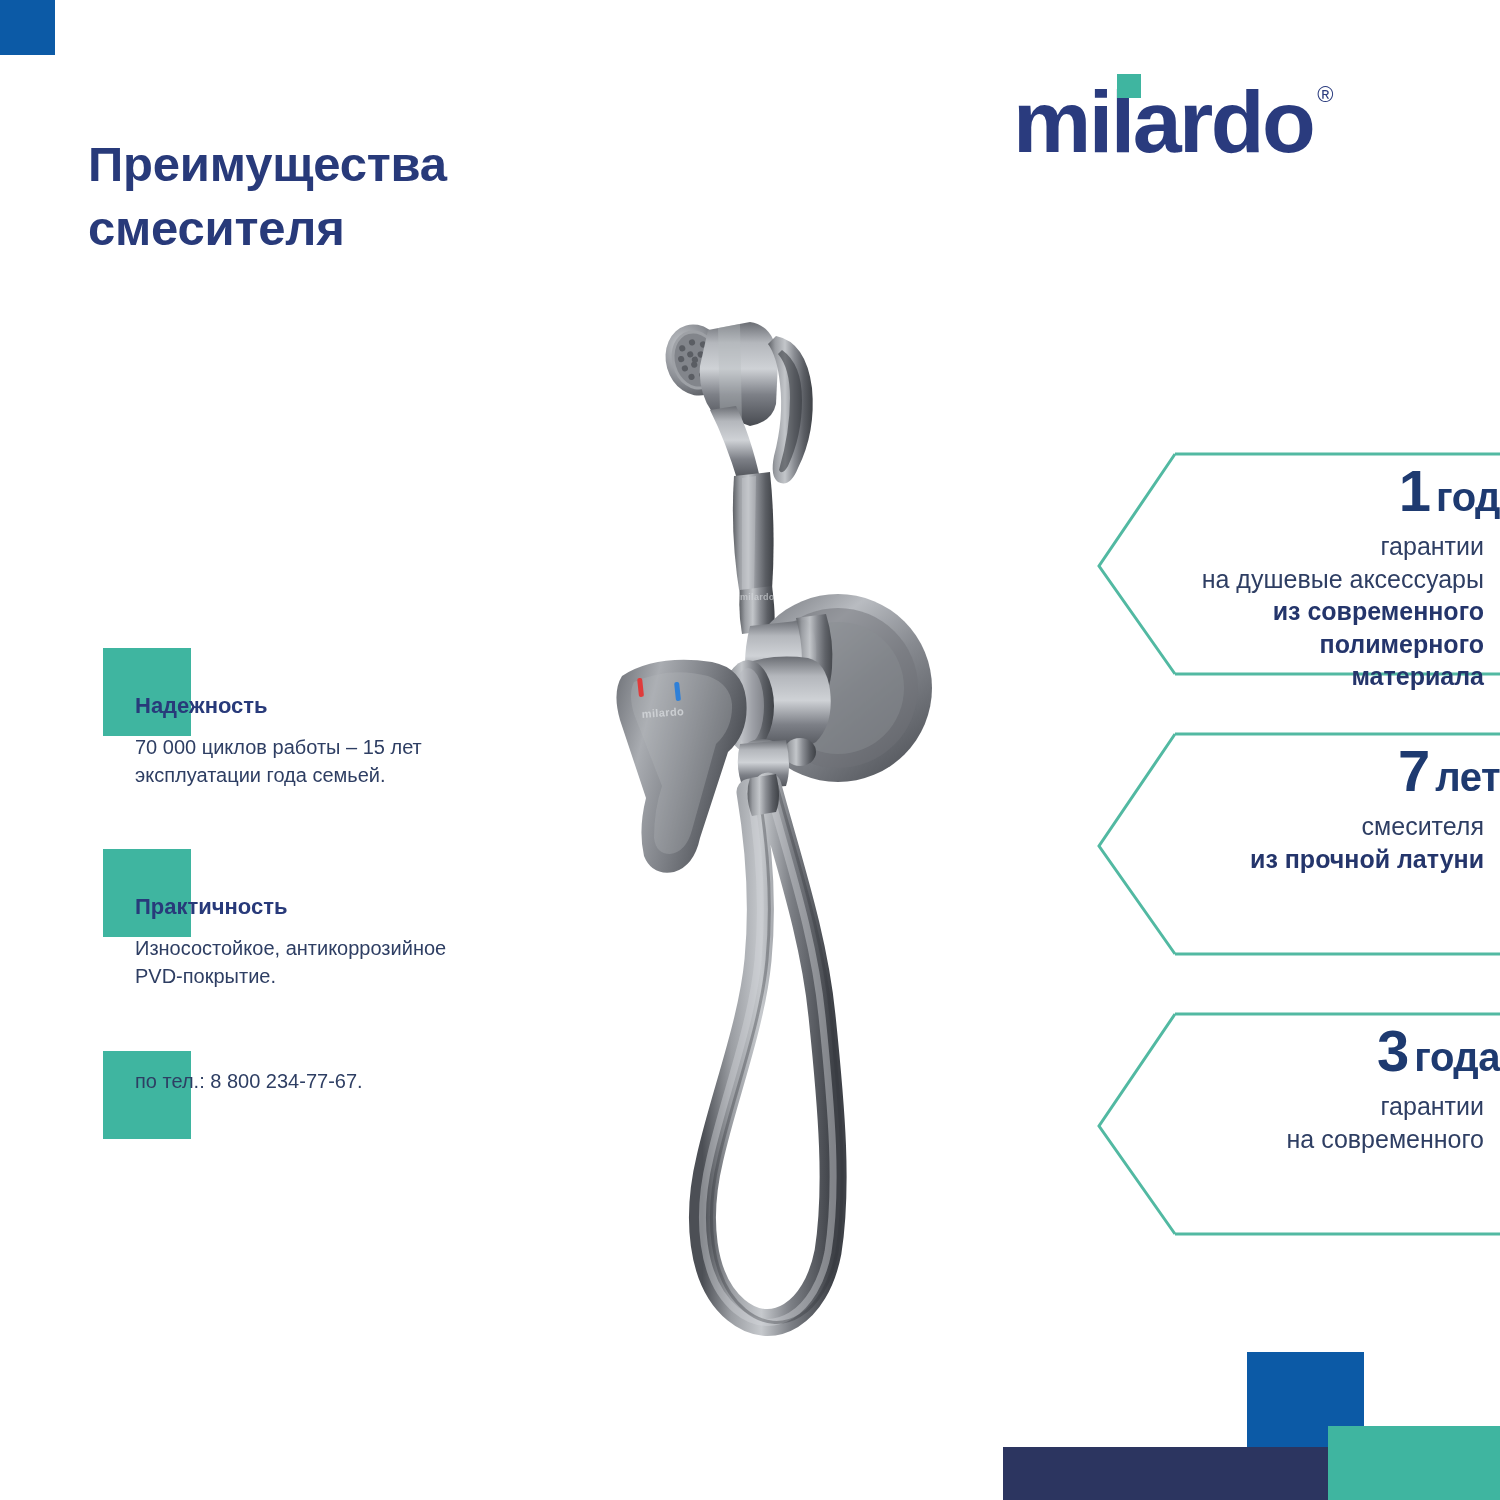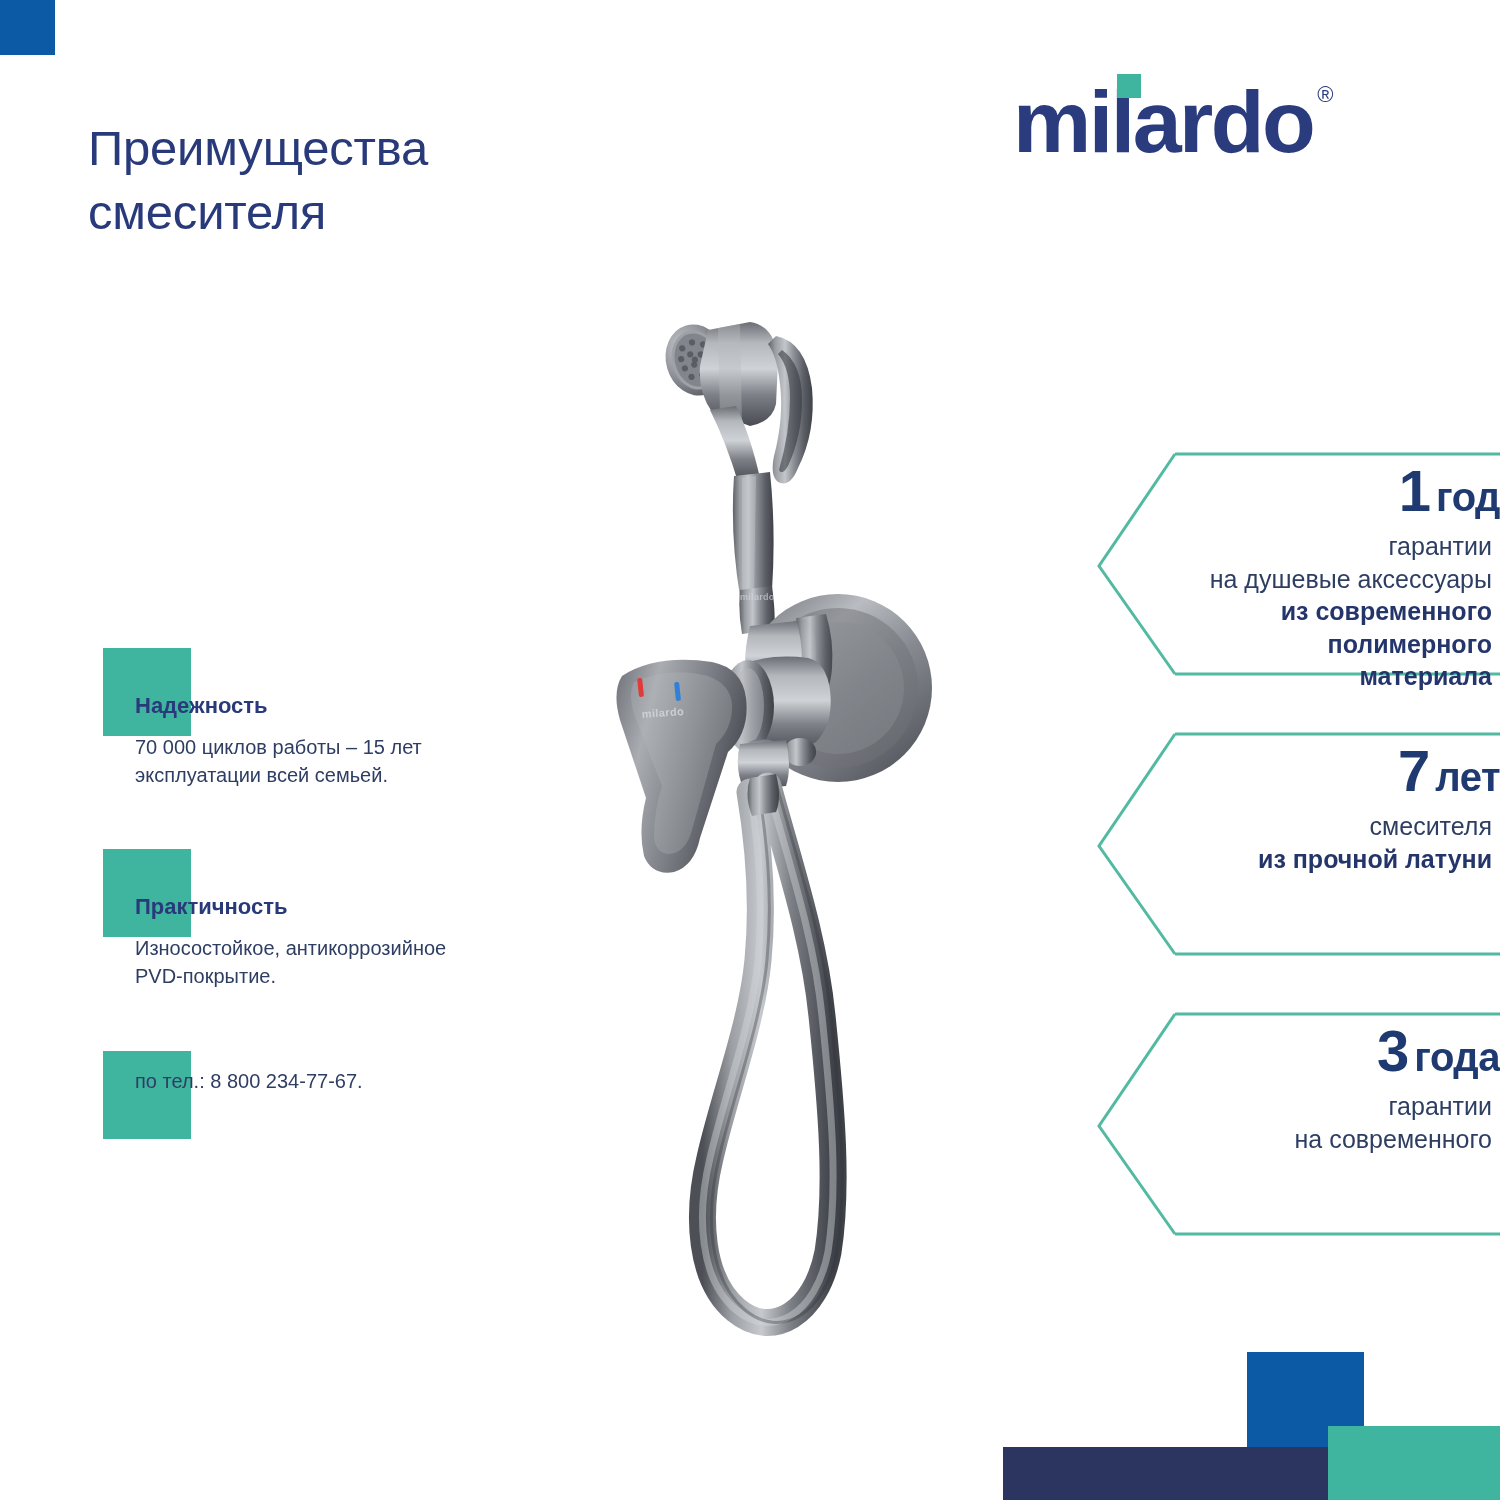--- a/index.html
+++ b/index.html
@@ -27,24 +27,24 @@
     position:absolute;left:1247px;top:1352px;width:117px;height:146px;
     background:#0c5aa6;z-index:1;
   }
   .deco-teal-rect{
     position:absolute;left:1328px;top:1426px;width:172px;height:74px;
     background:#3fb5a0;z-index:3;
   }
 
   
   .headline{
-    position:absolute;left:88px;top:84px;width:560px;
+    position:absolute;left:88px;top:100px;width:560px;
     color:#283a7a;
     font-size:49px;line-height:1.30;
-    font-weight:normal;
+    font-weight:bold;
     letter-spacing:-0.2px;
   }
   .headline .hl-line{display:block;}
 
   
   .logo{
     position:absolute;left:1013px;top:78px;
     display:flex;align-items:flex-start;
   }
   .logo-word{
@@ -104,21 +104,21 @@
   }
   .warranty .wcontent{
     position:absolute;left:94px;top:10px;right:0;
   }
   .w-head{
     margin:0;color:#1e3a70;font-weight:bold;
     line-height:1;white-space:nowrap;
   }
   .w-num{font-size:58px;letter-spacing:-1px;}
   .w-unit{font-size:40px;margin-left:6px;letter-spacing:-0.5px;}
-  .w-lines{margin:10px 8px 0 0;}
+  .w-lines{margin:10px 16px 0 0;}
   .w-line{
     display:block;color:#2e3e63;
     font-size:25px;line-height:1.30;font-weight:normal;
   }
   .w-line.bold{font-weight:bold;color:#24356b;}
 
   
   .product{
     position:absolute;left:600px;top:300px;width:480px;height:1080px;
     z-index:0;
@@ -275,21 +275,21 @@
     </svg>
   </div>
 
   <div class="features">
 
     <div class="feature">
       <div class="feat-sq"></div>
       <h2 class="feat-title">Надежность</h2>
       <p class="feat-body">
         <span>70 000 циклов работы – 15 лет</span><br>
-        <span>эксплуатации всей семьей.</span>
+        <span>эксплуатации года семьей.</span>
       </p>
     </div>
 
     <div class="feature">
       <div class="feat-sq"></div>
       <h2 class="feat-title">Практичность</h2>
       <p class="feat-body">
         <span>Износостойкое, антикоррозийное</span><br>
         <span>PVD-покрытие.</span>
       </p>

